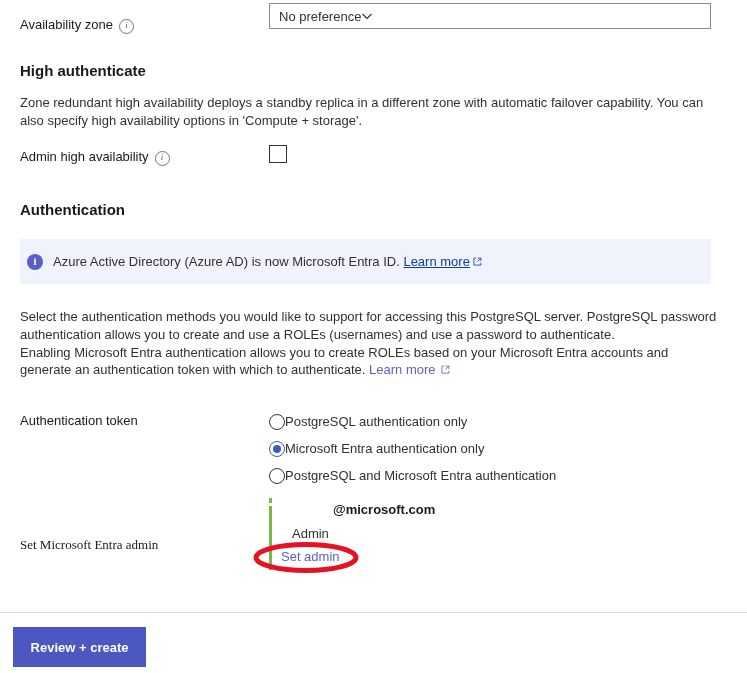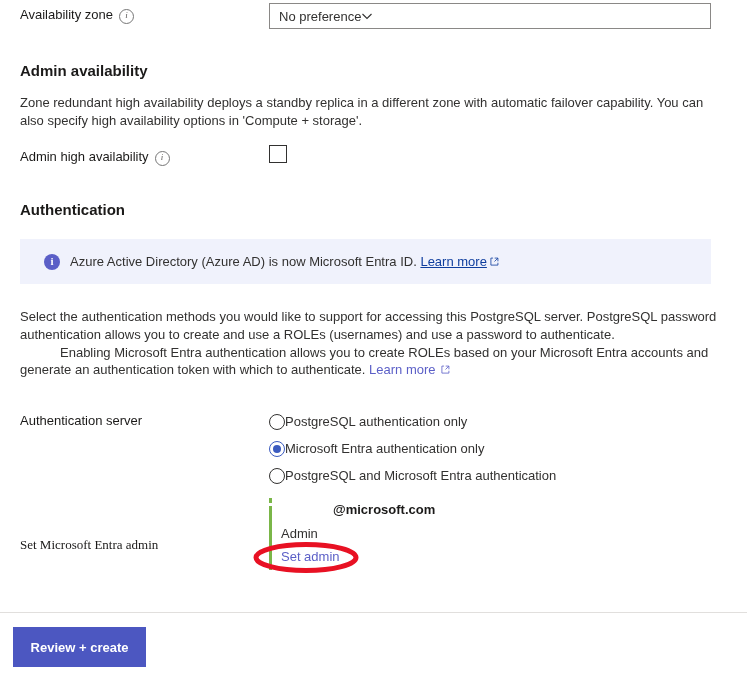--- a/index.html
+++ b/index.html
@@ -120,21 +120,21 @@
   .info-banner {
     position: absolute;
     left: 20px;
     top: 239px;
     width: 691px;
     height: 45px;
     background: #f0f2fc;
     box-sizing: border-box;
     display: flex;
     align-items: center;
-    padding-left: 24px;
+    padding-left: 7px;
     gap: 10px;
   }
   .info-filled {
     width: 16px;
     height: 16px;
     border-radius: 50%;
     background: #5b5fc7;
     color: #ffffff;
     display: inline-flex;
     align-items: center;
@@ -243,21 +243,21 @@
     position: absolute;
     left: 64px;
     top: 4px;
     font-size: 13px;
     font-weight: 700;
     color: #1b1a19;
     white-space: nowrap;
   }
   .admin-role {
     position: absolute;
-    left: 12px;
+    left: 23px;
     top: 27px;
     font-size: 13px;
     color: #323130;
     line-height: 18px;
   }
   .set-admin-link {
     position: absolute;
     left: 12px;
     top: 50px;
     font-size: 13px;
@@ -315,35 +315,35 @@
     cursor: pointer;
     padding: 0;
     box-sizing: border-box;
   }
 </style>
 </head>
 <body>
 
 <div class="canvas">
 
-  <div class="row" style="left:20px; top:6px;">
+  <div class="row" style="left:20px; top:16px;">
     <span class="field-label">
       <span>Availability zone</span>
       <span class="info-outline"></span>
     </span>
   </div>
 
   <div class="dropdown">
     <span>No preference</span>
     <svg class="chev" viewBox="0 0 12 12">
       <path d="M1.5 4 L6 8.5 L10.5 4" fill="none" stroke="#323130" stroke-width="1.1"></path>
     </svg>
   </div>
 
-  <div class="section-heading" style="left:20px; top:61px;">Admin availability</div>
+  <div class="section-heading" style="left:20px; top:61px;">High authenticate</div>
 
   <div class="para" style="left:20px; top:94px; width:700px;">Zone redundant high availability deploys a standby replica in a different zone with automatic failover capability. You can also specify high availability options in 'Compute + storage'.</div>
 
   <div class="row" style="left:20px; top:148px;">
     <span class="field-label">
       <span>Admin high availability</span>
       <span class="info-outline"></span>
     </span>
   </div>
   <div class="checkbox" style="left:269px; top:145px;"></div>
@@ -357,32 +357,32 @@
       <a class="link-underline"><span>Learn more</span></a><svg class="ext-icon" viewBox="0 0 10 10">
           <path d="M3.4 1.2 H1 V9 H8.8 V6.4" fill="none" stroke="#0f3e9e" stroke-width="0.9"></path>
           <path d="M5.2 1.2 H8.8 V4.8" fill="none" stroke="#0f3e9e" stroke-width="0.9"></path>
           <path d="M5.0 5.0 L8.7 1.3" fill="none" stroke="#0f3e9e" stroke-width="0.9"></path>
         </svg>
     </span>
   </div>
 
   <div class="para" style="left:20px; top:308px;">Select the authentication methods you would like to support for accessing this PostgreSQL server. PostgreSQL password</div>
   <div class="para" style="left:20px; top:326px;">authentication allows you to create and use a ROLEs (usernames) and use a password to authenticate.</div>
-  <div class="para" style="left:20px; top:344px;margin-left:40px;">Enabling Microsoft Entra authentication allows you to create ROLEs based on your Microsoft Entra accounts and</div>
+  <div class="para" style="left:20px; top:344px;">Enabling Microsoft Entra authentication allows you to create ROLEs based on your Microsoft Entra accounts and</div>
   <div class="para" style="left:20px; top:361px;">
     <span>generate an authentication token with which to authenticate.</span>
     <a class="link-plain"><span>Learn more</span></a><svg class="ext-icon" viewBox="0 0 10 10" style="margin-left:5px;">
         <path d="M3.4 1.2 H1 V9 H8.8 V6.4" fill="none" stroke="#5b5fc7" stroke-width="0.9"></path>
         <path d="M5.2 1.2 H8.8 V4.8" fill="none" stroke="#5b5fc7" stroke-width="0.9"></path>
         <path d="M5.0 5.0 L8.7 1.3" fill="none" stroke="#5b5fc7" stroke-width="0.9"></path>
       </svg>
   </div>
 
   <div class="row" style="left:20px; top:412px;">
-    <span class="field-label">Authentication server</span>
+    <span class="field-label">Authentication token</span>
   </div>
 
   <div class="radio-group">
     <div class="radio-row">
       <span class="radio"></span>
       <span class="radio-label">PostgreSQL authentication only</span>
     </div>
     <div class="radio-row">
       <span class="radio checked"></span>
       <span class="radio-label">Microsoft Entra authentication only</span>

